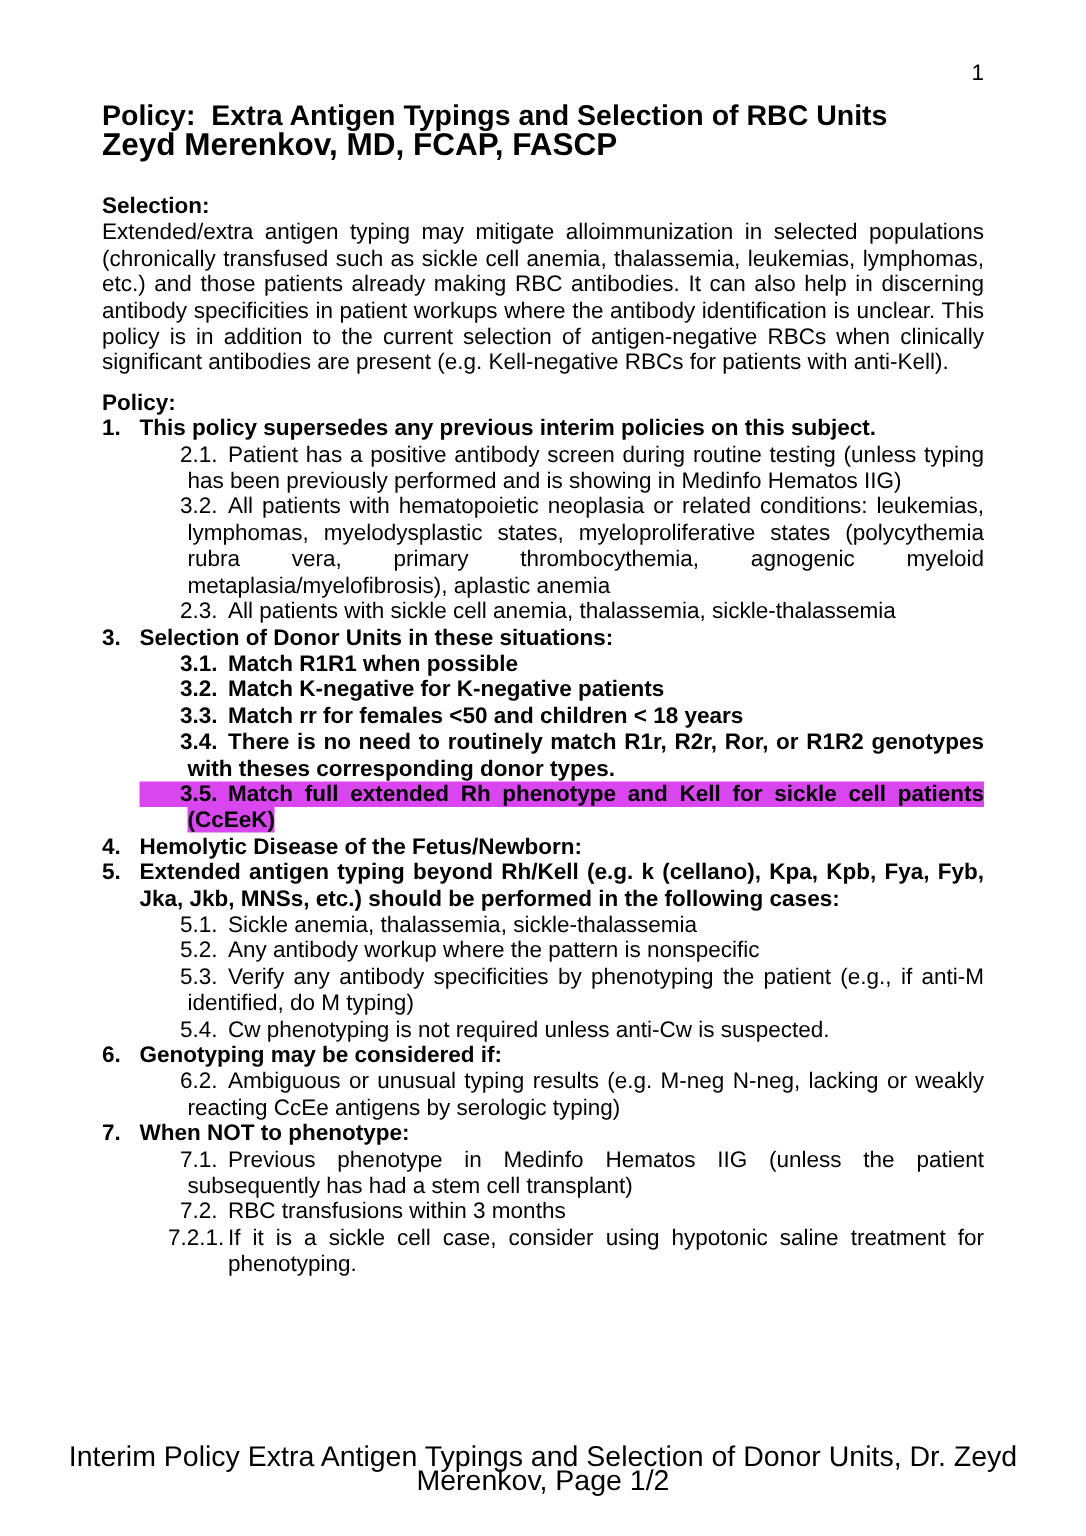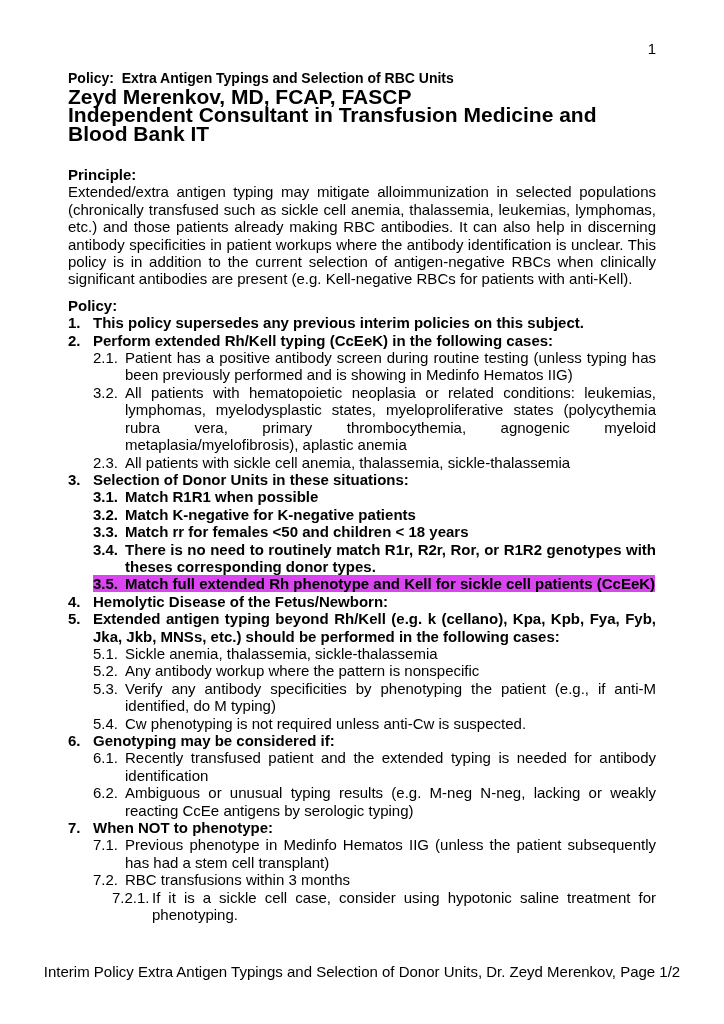--- a/index.html
+++ b/index.html
@@ -16,70 +16,68 @@
     box-sizing: border-box;
     padding: 40px 68px 0 68px;
     overflow: hidden;
   }
   .pagenum {
     text-align: right;
     line-height: 17px;
     margin-bottom: 12px;
   }
   .doc-header { font-weight: bold; line-height: 18.5px; }
-  .doc-title { font-size: 14px; white-space: pre-wrap; }
+  .doc-title { font-size: 19px; white-space: pre-wrap; }
   .doc-author, .doc-affiliation { font-size: 21px; }
   .section-heading { font-weight: bold; }
   .principle-heading { margin-top: 23px; }
   .policy-heading { margin-top: 9px; }
   .body-par { text-align: justify; }
   .policy-list { }
   .li { text-align: justify; }
   .li .num { display: inline-block; text-indent: 0; }
   .lvl1 { padding-left: 25px; text-indent: -25px; font-weight: bold; }
   .lvl1 > .mark > .num { width: 25px; }
   .lvl2 { padding-left: 57px; text-indent: -32px; }
-  .lvl2 > .mark > .num { width: 32px; }
+  .lvl2 > .mark > .num { width: 32px; margin-left: 27px; }
   .lvl3 { padding-left: 84px; text-indent: -40px; }
   .lvl3 > .mark > .num { width: 40px; }
   .bold { font-weight: bold; }
   .footer {
     position: absolute;
     left: 0;
     right: 0;
     top: 964px;
     text-align: center;
-    font-size: 15px;
+    font-size: 19px;
     line-height: 16px;
   }
 </style>
 </head>
 <body>
 
 <div class="page">
 
   <div class="pagenum">1</div>
 
   <div class="doc-header">
     <div class="doc-title">Policy:  Extra Antigen Typings and Selection of RBC Units</div>
     <div class="doc-author">Zeyd Merenkov, MD, FCAP, FASCP</div>
-    <div class="doc-affiliation">Independent Consultant in Transfusion Medicine and Blood Bank IT</div>
   </div>
 
-  <div class="section-heading principle-heading">Principle:</div>
+  <div class="section-heading principle-heading">Selection:</div>
 
   <div class="body-par">Extended/extra antigen typing may mitigate alloimmunization in selected populations (chronically transfused such as sickle cell anemia, thalassemia, leukemias, lymphomas, etc.) and those patients already making RBC antibodies.  It can also help in discerning antibody specificities in patient workups where the antibody identification is unclear.  This policy is in addition to the current selection of antigen-negative RBCs when clinically significant antibodies are present (e.g. Kell-negative RBCs for patients with anti-Kell).</div>
 
   <div class="section-heading policy-heading">Policy:</div>
 
   <div class="policy-list">
 
       <div class="li lvl1"><span class="mark"><span class="num">1.</span><span class="txt">This policy supersedes any previous interim policies on this subject.</span></span></div>
 
-      <div class="li lvl1"><span class="mark"><span class="num">2.</span><span class="txt">Perform extended Rh/Kell typing (CcEeK) in the following cases:</span></span></div>
 
       <div class="li lvl2"><span class="mark"><span class="num">2.1.</span><span class="txt">Patient has a positive antibody screen during routine testing (unless typing has been previously performed and is showing in Medinfo Hematos IIG)</span></span></div>
 
       <div class="li lvl2"><span class="mark"><span class="num">3.2.</span><span class="txt">All patients with hematopoietic neoplasia or related conditions: leukemias, lymphomas, myelodysplastic states, myeloproliferative states (polycythemia rubra vera, primary thrombocythemia, agnogenic myeloid metaplasia/myelofibrosis), aplastic anemia</span></span></div>
 
       <div class="li lvl2"><span class="mark"><span class="num">2.3.</span><span class="txt">All patients with sickle cell anemia, thalassemia, sickle-thalassemia</span></span></div>
 
       <div class="li lvl1 bold"><span class="mark"><span class="num">3.</span><span class="txt">Selection of Donor Units in these situations:</span></span></div>
 
       <div class="li lvl2 bold"><span class="mark"><span class="num">3.1.</span><span class="txt">Match R1R1 when possible</span></span></div>
@@ -100,21 +98,20 @@
       <div class="li lvl2"><span class="mark"><span class="num">5.1.</span><span class="txt">Sickle anemia, thalassemia, sickle-thalassemia</span></span></div>
 
       <div class="li lvl2"><span class="mark"><span class="num">5.2.</span><span class="txt">Any antibody workup where the pattern is nonspecific</span></span></div>
 
       <div class="li lvl2"><span class="mark"><span class="num">5.3.</span><span class="txt">Verify any antibody specificities by phenotyping the patient (e.g., if anti-M identified, do M typing)</span></span></div>
 
       <div class="li lvl2"><span class="mark"><span class="num">5.4.</span><span class="txt">Cw phenotyping is not required unless anti-Cw is suspected.</span></span></div>
 
       <div class="li lvl1"><span class="mark"><span class="num">6.</span><span class="txt">Genotyping may be considered if:</span></span></div>
 
-      <div class="li lvl2"><span class="mark"><span class="num">6.1.</span><span class="txt">Recently transfused patient and the extended typing is needed for antibody identification</span></span></div>
 
       <div class="li lvl2"><span class="mark"><span class="num">6.2.</span><span class="txt">Ambiguous or unusual typing results (e.g. M-neg N-neg, lacking or weakly reacting CcEe antigens by serologic typing)</span></span></div>
 
       <div class="li lvl1"><span class="mark"><span class="num">7.</span><span class="txt">When NOT to phenotype:</span></span></div>
 
       <div class="li lvl2"><span class="mark"><span class="num">7.1.</span><span class="txt">Previous phenotype in Medinfo Hematos IIG (unless the patient subsequently has had a stem cell transplant)</span></span></div>
 
       <div class="li lvl2"><span class="mark"><span class="num">7.2.</span><span class="txt">RBC transfusions within 3 months</span></span></div>
 
       <div class="li lvl3"><span class="mark"><span class="num">7.2.1.</span><span class="txt">If it is a sickle cell case, consider using hypotonic saline treatment for phenotyping.</span></span></div>

